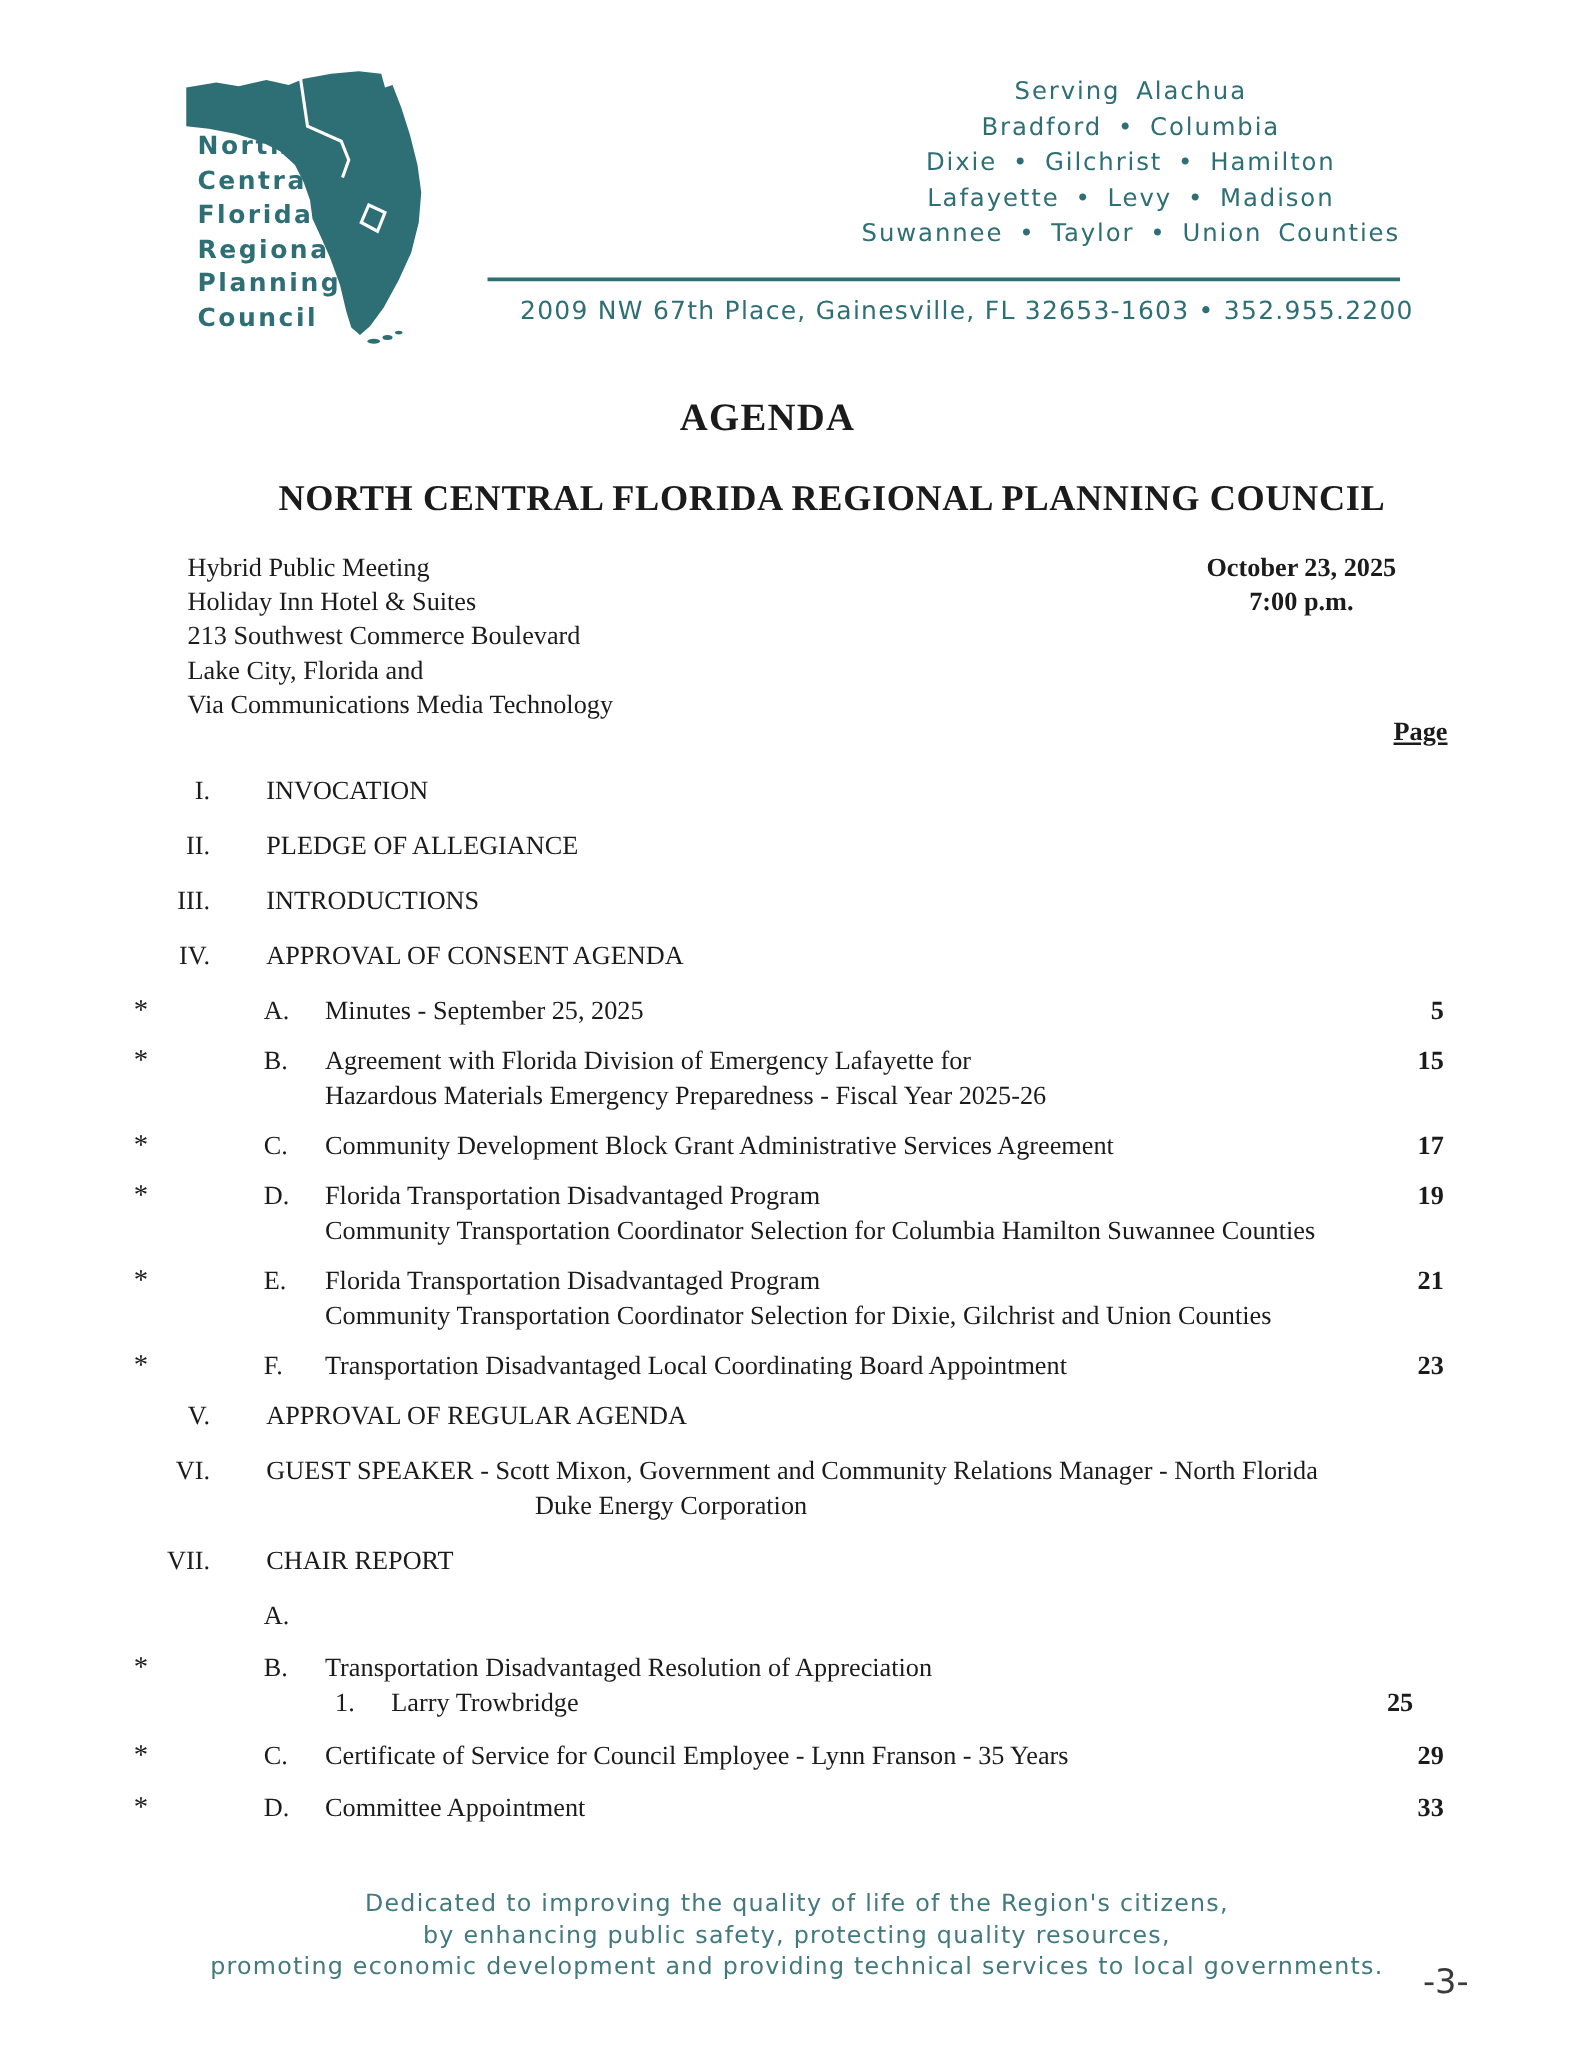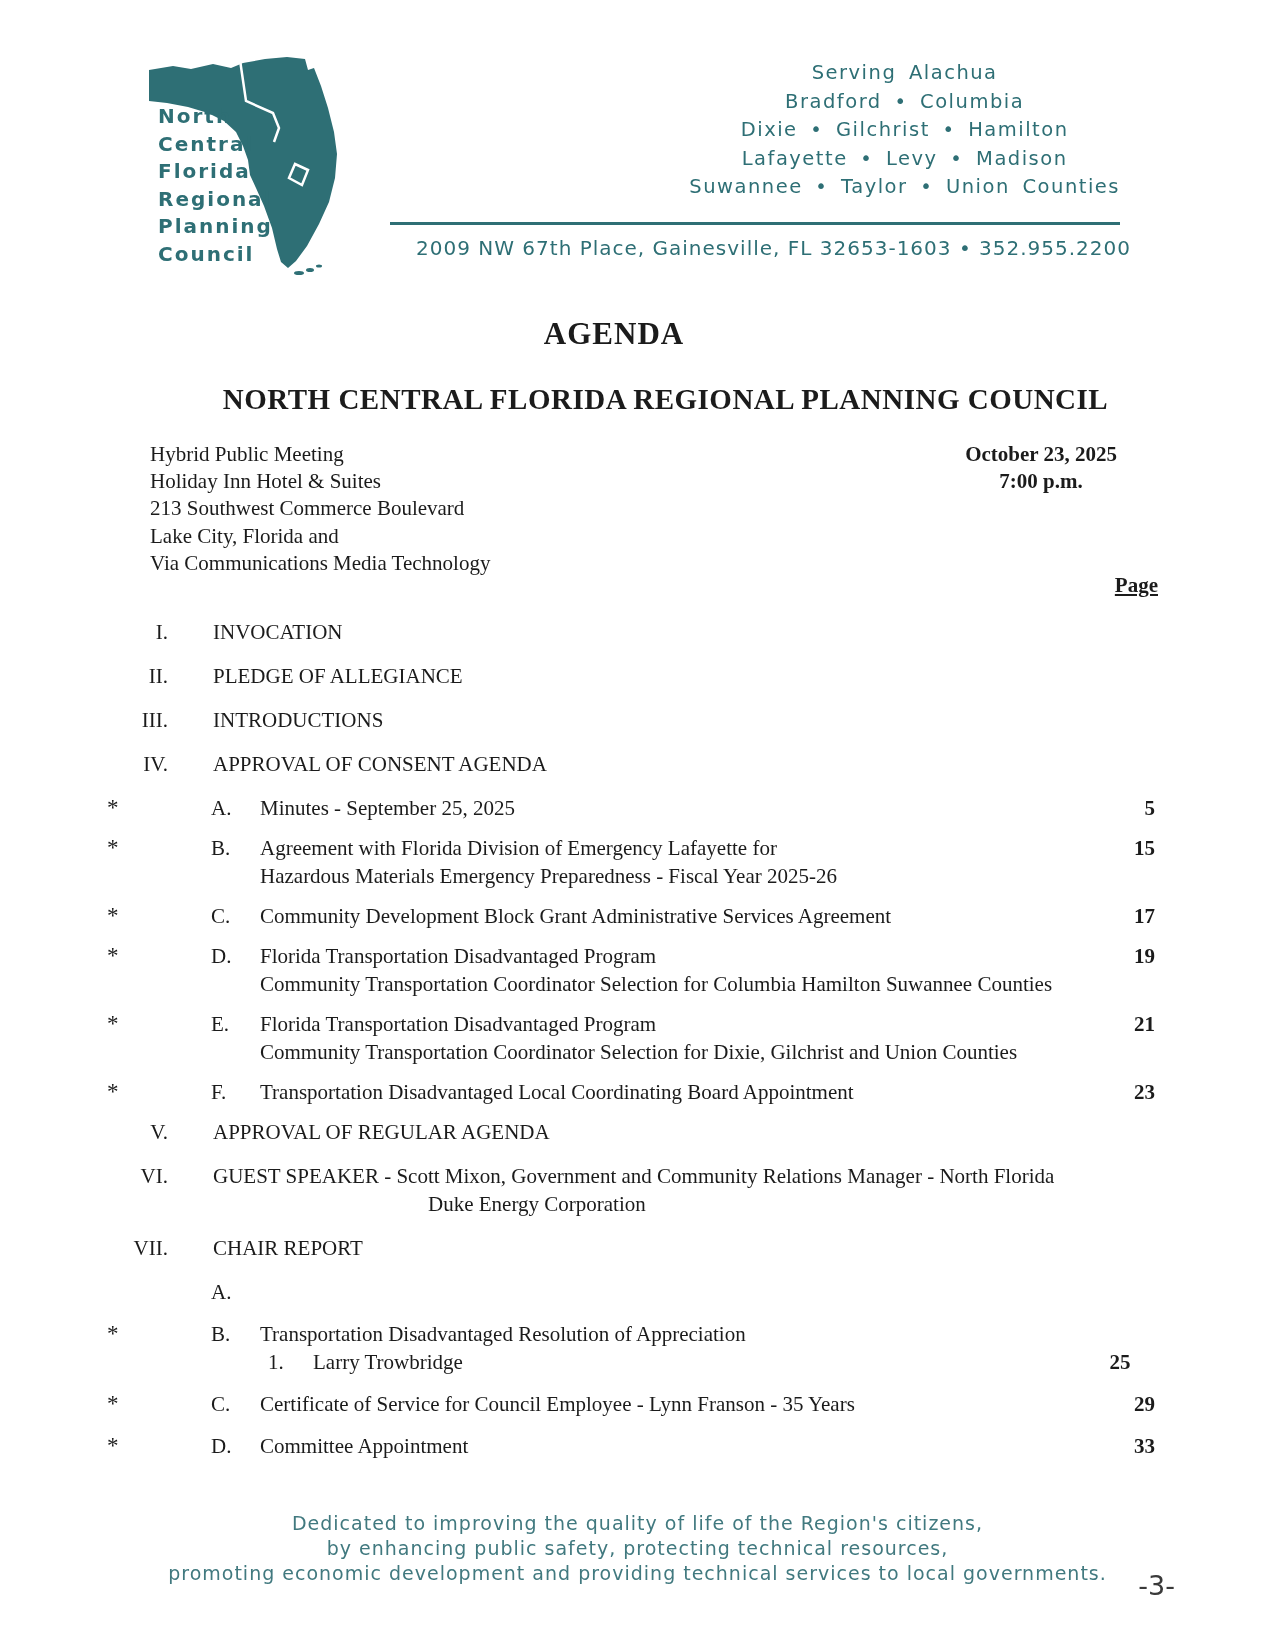--- a/index.html
+++ b/index.html
@@ -279,19 +279,19 @@
       <span class="content">
         <div>Committee Appointment</div>
       </span>
       <span class="pagenum">33</span>
     </div>
 
   </div>
 
   <div class="abs footer">
     <div>Dedicated to improving the quality of life of the Region's citizens,</div>
-    <div>by enhancing public safety, protecting technical resources,</div>
+    <div>by enhancing public safety, protecting quality resources,</div>
     <div>promoting economic development and providing technical services to local governments.</div>
   </div>
 
   <div class="abs doc-page-number">-3-</div>
 
 </div>
 
 </body></html>

